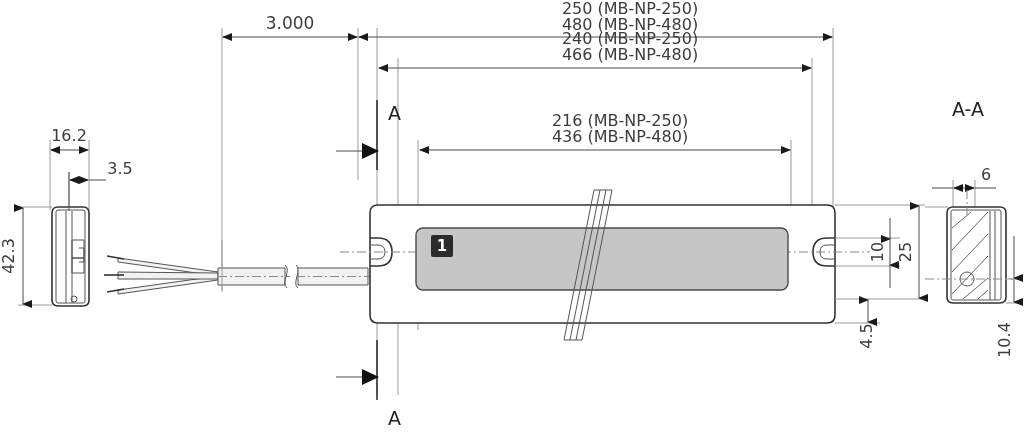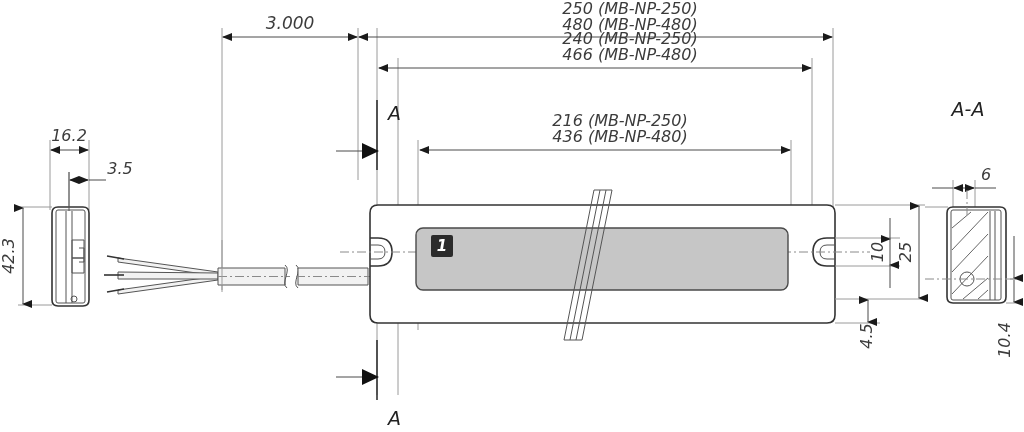--- a/index.html
+++ b/index.html
@@ -12,21 +12,20 @@
     width: 1024px;
     height: 432px;
     font-family: "DejaVu Sans", sans-serif;
     overflow: hidden;
   }
   #drawing-root {
     position: relative;
     width: 1024px;
     height: 432px;
     background: #ffffff;
-    font-style: italic;
   }
   svg.drawing {
     display: block;
     width: 1024px;
     height: 432px;
   }
   .dim-text {
     font-family: "DejaVu Sans", sans-serif;
     font-size: 16px;
     fill: #3c3c3c;

